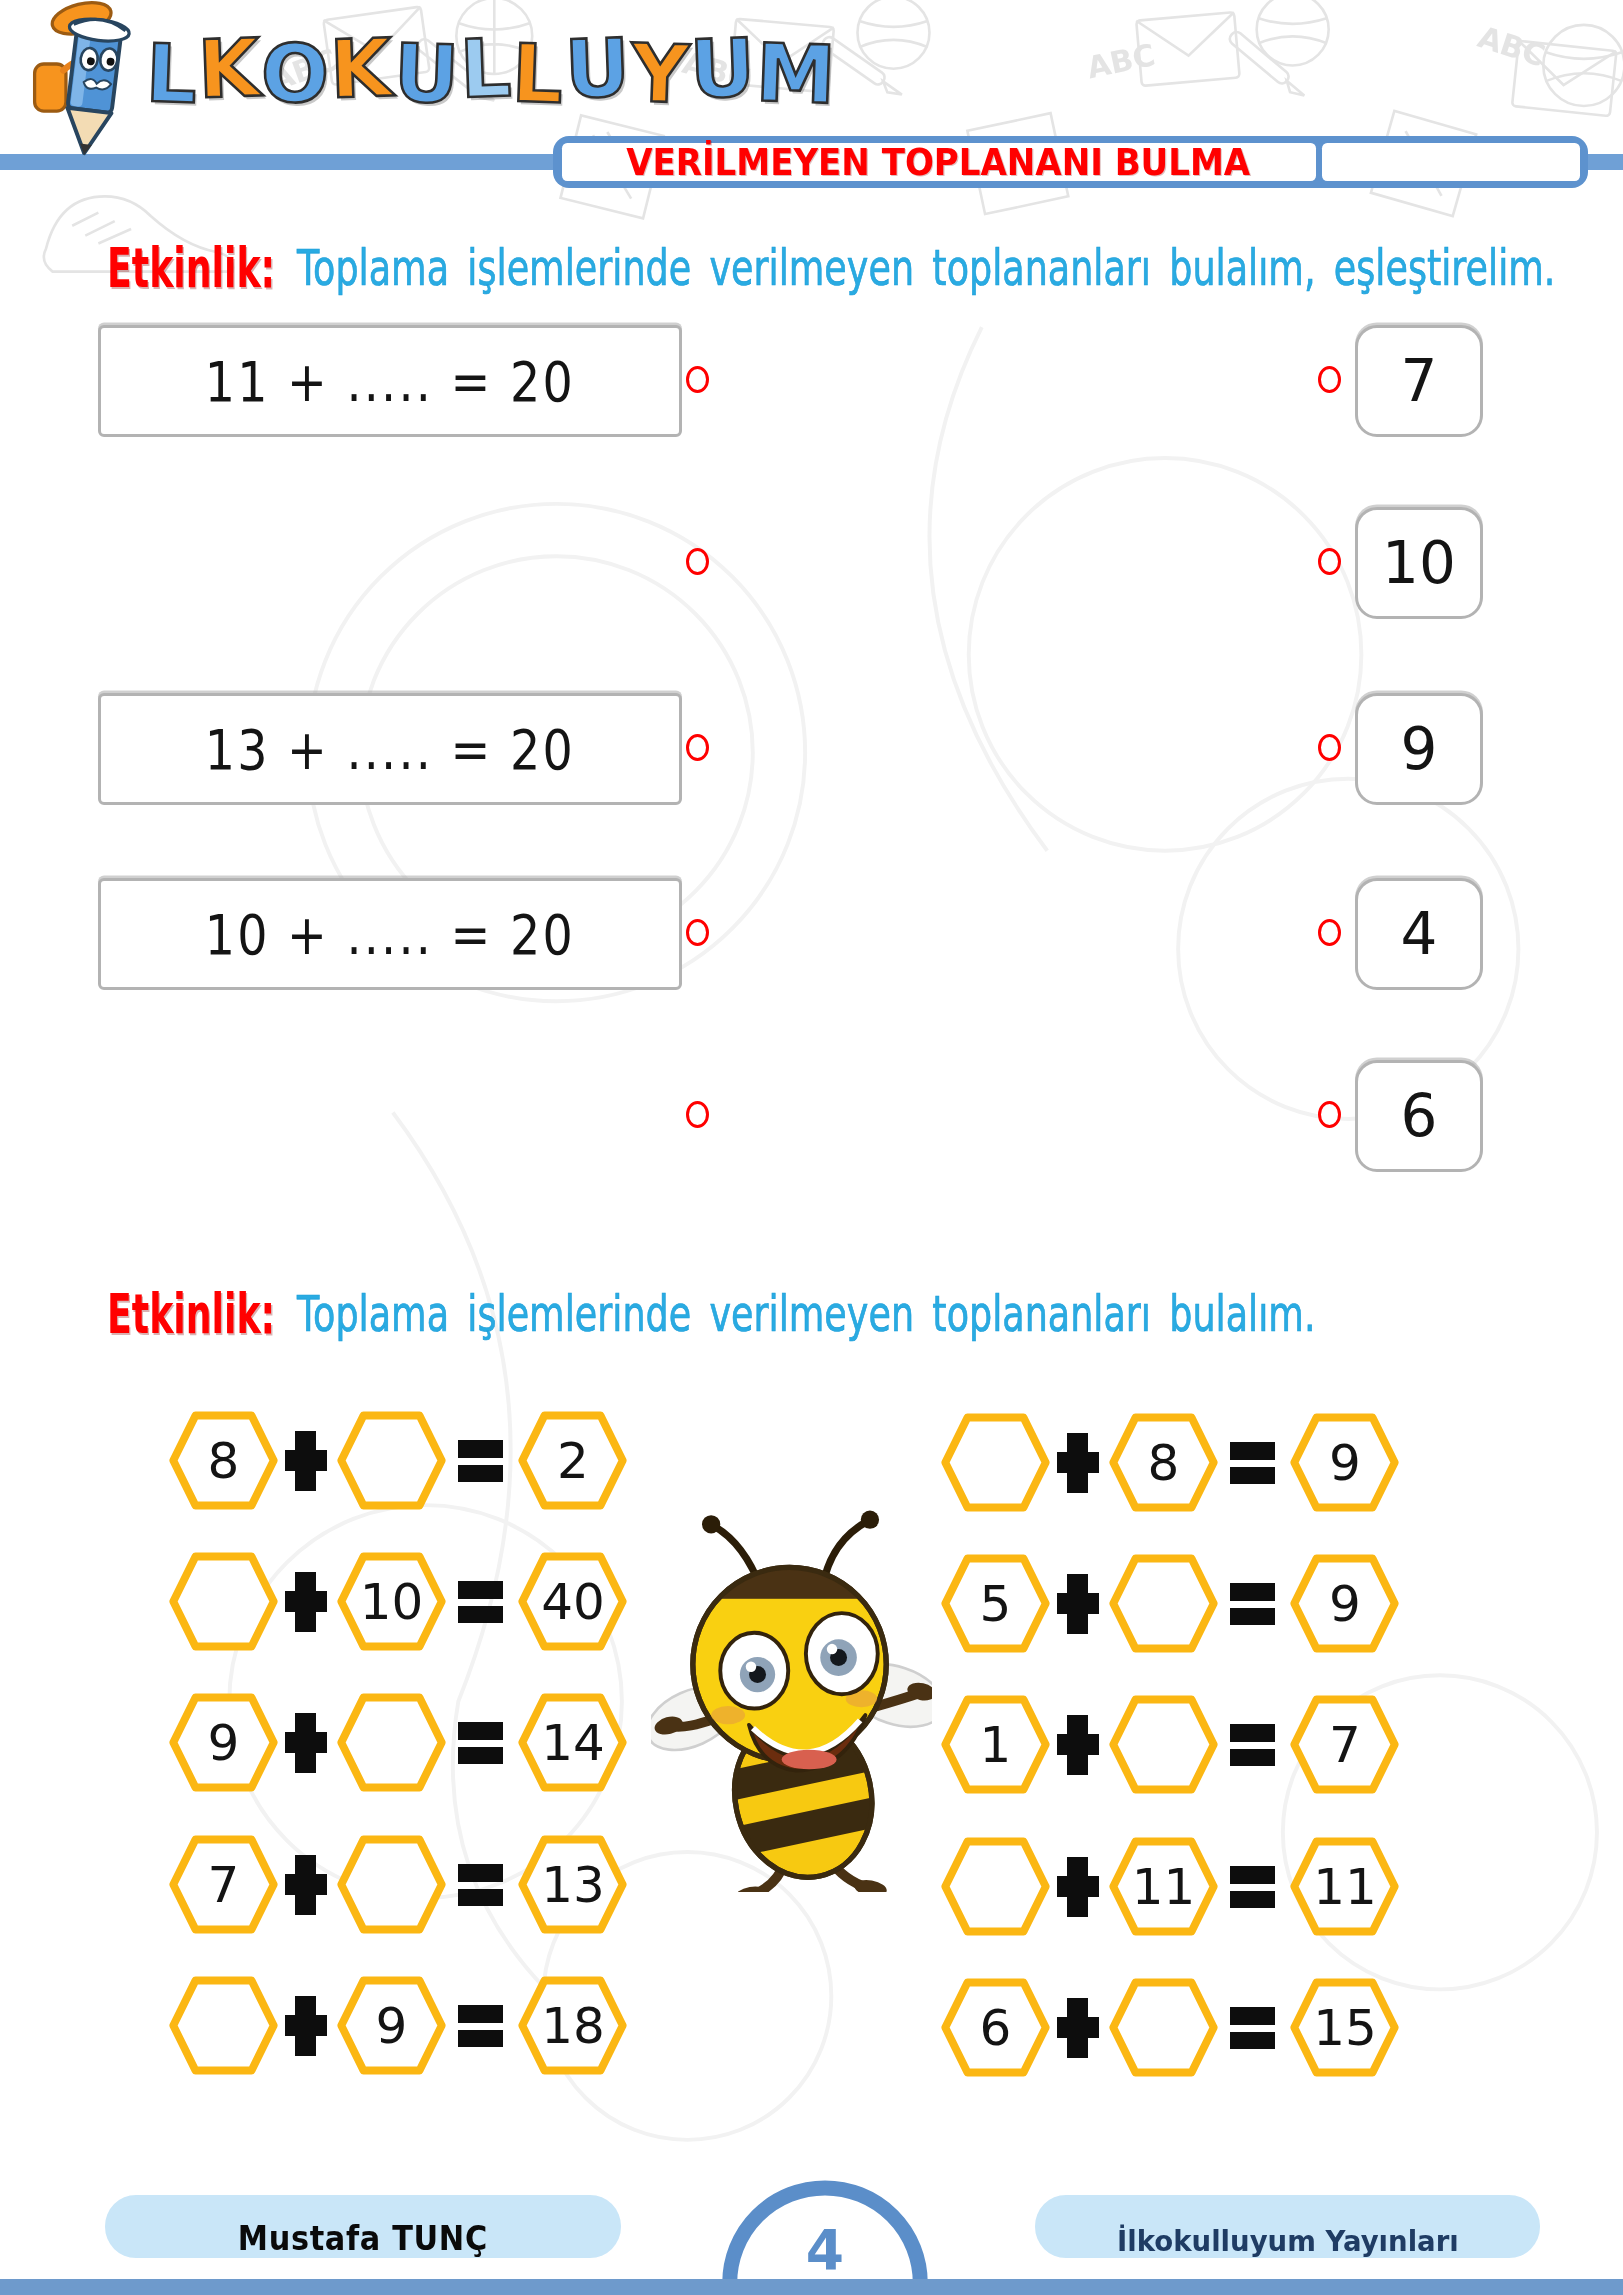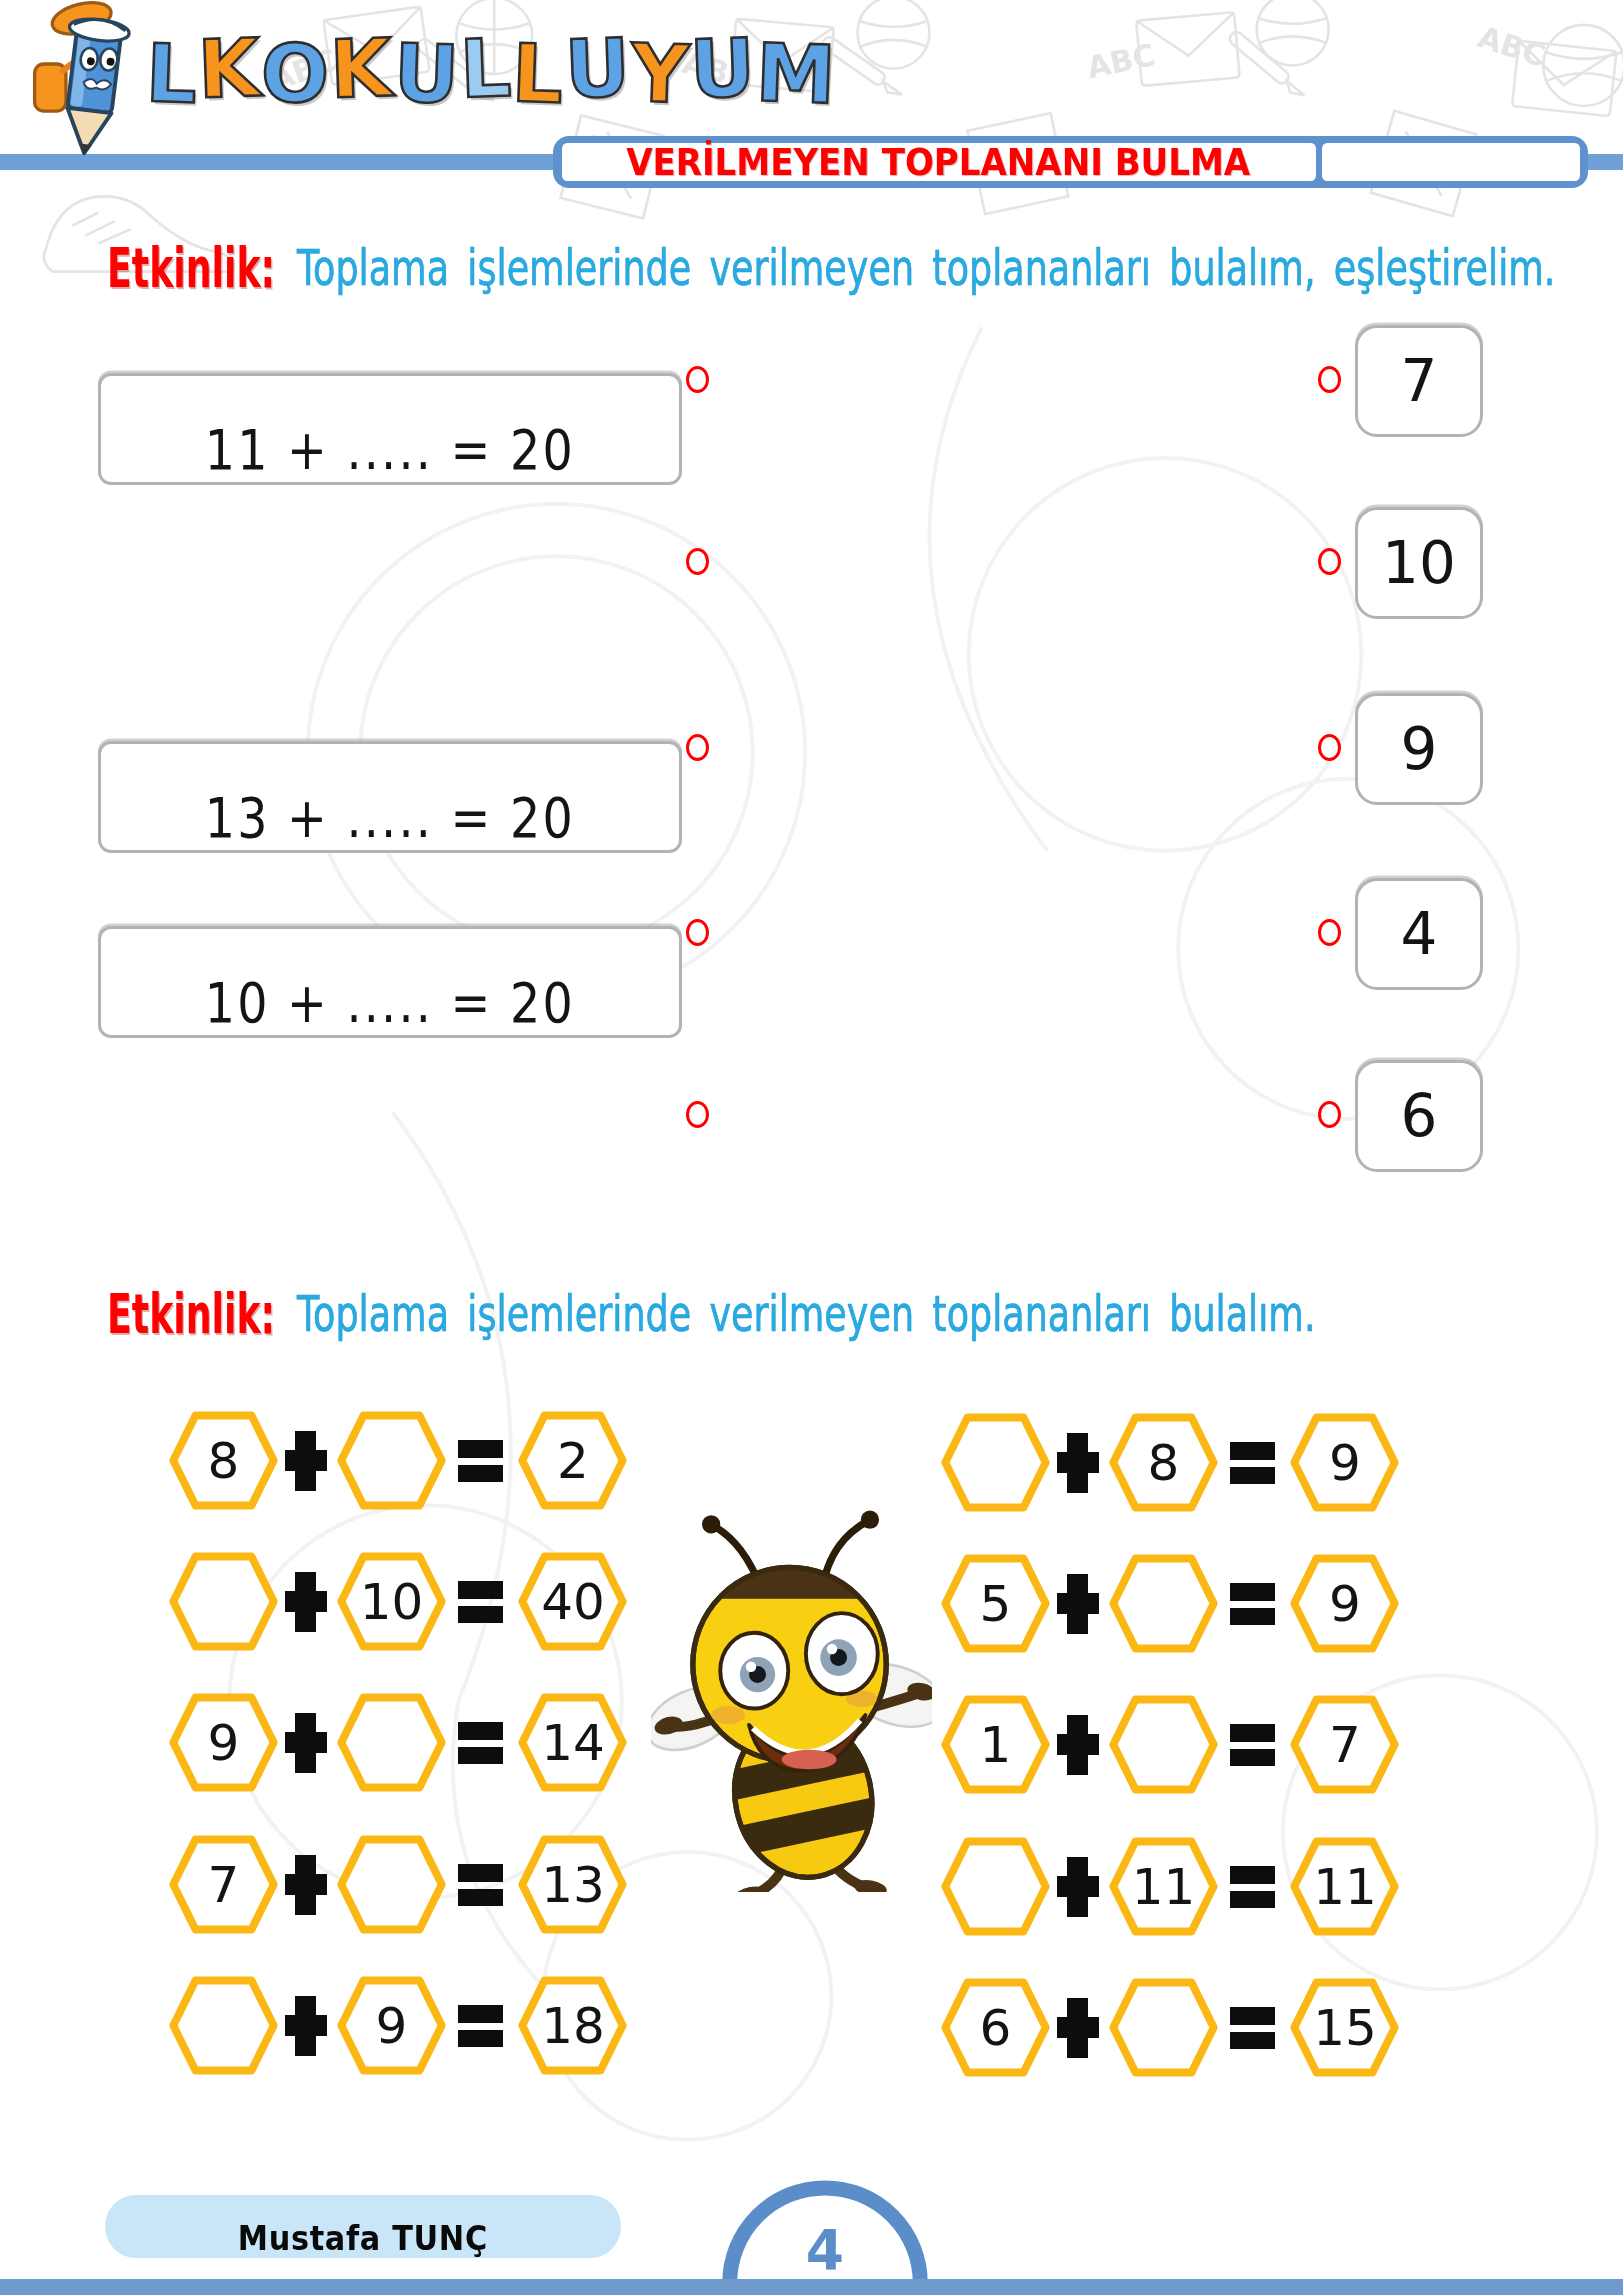--- a/index.html
+++ b/index.html
@@ -38,23 +38,23 @@
     text-shadow:2px 2px 0 rgba(130,0,0,.3); }
   .act-instr { position:absolute; left:190px; top:0; display:inline-block; transform-origin:left center;
     transform:scaleX(.73); color:#29ABE2; font-size:50px; word-spacing:9.2px;
     -webkit-text-stroke:0.7px #1b9cd8; }
   #heading1 { left:107px; top:236px; }
   #heading2 { left:107px; top:1282px; }
 
   
   .match-row { position:absolute; left:0; width:1624px; height:109px; z-index:2; }
   .eq-box { position:absolute; left:98px; top:0; width:578px; height:106px;
-    background:#fff; border:3.3px solid #B3B3B3; border-radius:13px;
-    display:flex; align-items:flex-end; justify-content:center;
-    box-shadow:0 -2.6px 0 rgba(150,150,150,.45);margin-top:48px; }
+    background:#fff; border:3.3px solid #B3B3B3; border-radius:6px;
+    display:flex; align-items:center; justify-content:center;
+    box-shadow:0 -2.6px 0 rgba(150,150,150,.45); }
   .eq-box span { font-size:56px; color:#141414; letter-spacing:2.6px; transform:scaleX(.85); white-space:nowrap; }
   .match-dot { position:absolute; top:41px; width:17px; height:21px;
     border:3.9px solid #FF0000; border-radius:50%; background:#fff; }
   .dot-l { left:686px; } .dot-r { left:1318px; }
   .ans-box { position:absolute; left:1355px; top:0; width:122px; height:106px;
     background:#fff; border:3.3px solid #B3B3B3; border-radius:22px;
     display:flex; align-items:center; justify-content:center;
     box-shadow:0 -2.6px 0 rgba(150,150,150,.45); }
   .ans-box span { font-size:58px; color:#141414; }
 
@@ -614,16 +614,19 @@
     <ellipse cx="242" cy="398" rx="42" ry="15" fill="#D8604F"></ellipse>
   </svg>
 
   <div class="footer-pill pill-left">
     <span>Mustafa TUNÇ</span>
   </div>
   <svg class="arch" width="212" height="124" viewBox="0 0 324 190">
     <path d="M 16 178 A 146 146 0 0 1 308 178" fill="#FFFFFF" stroke="#5B8EC9" stroke-width="23"></path>
   </svg>
   <div class="page-num">4</div>
+  <div class="footer-pill pill-right">
+    <span>İlkokulluyum Yayınları</span>
+  </div>
   <div class="bottom-bar"></div>
 
 </div>
 
 
 </body></html>

